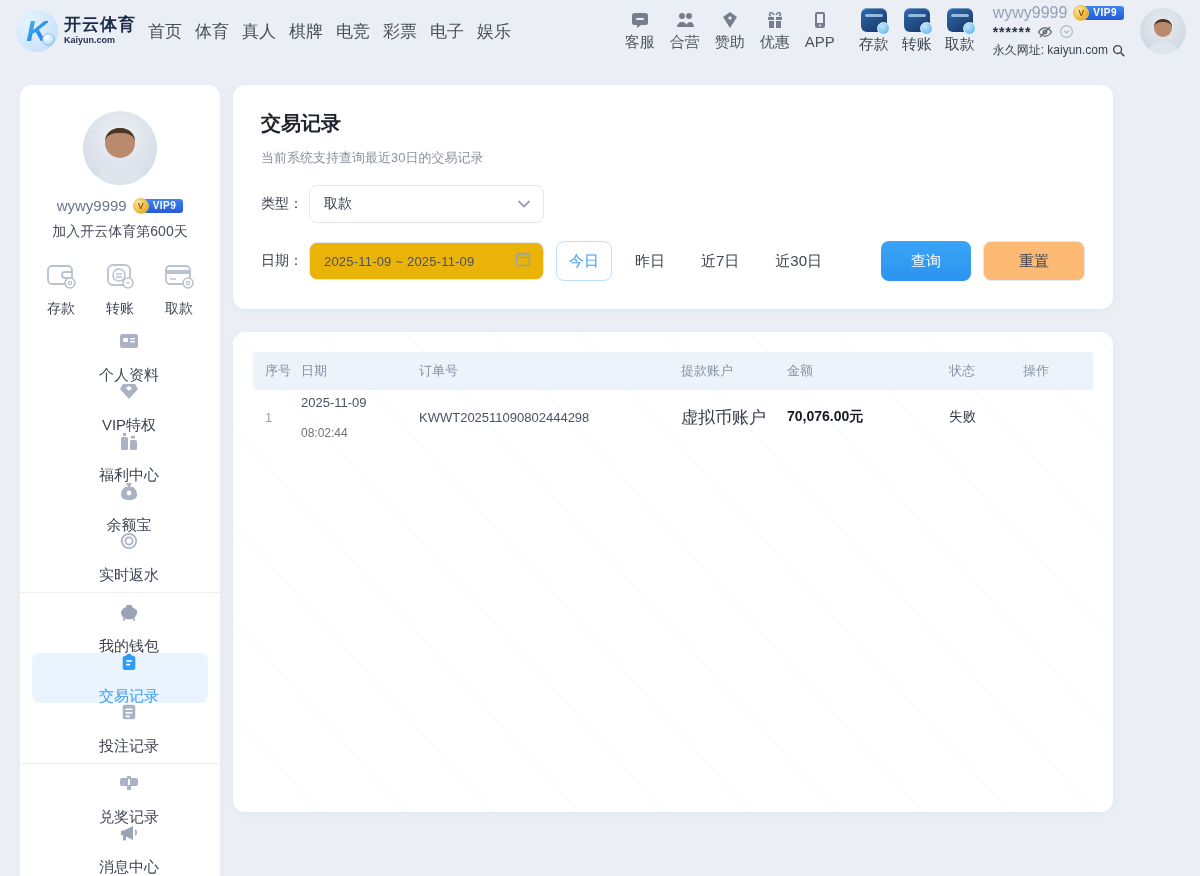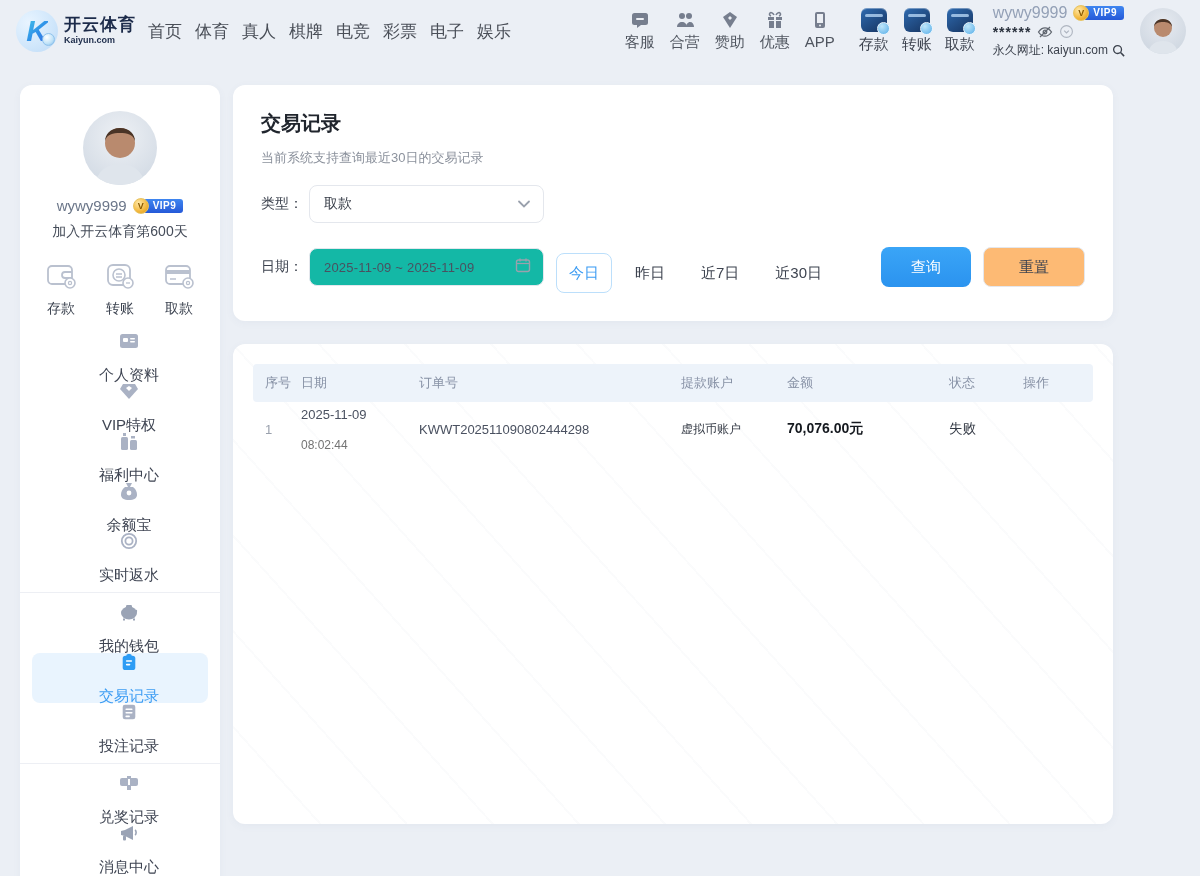--- a/index.html
+++ b/index.html
@@ -118,28 +118,28 @@
   .page-subtitle { font-size:13px; color:#8b919c; margin-top:12px; }
   .filter-row { display:flex; align-items:center; margin-top:18px; }
   .filter-label { font-size:14px; color:#3c424e; width:48px; flex:0 0 auto; }
   .select-box {
     width:235px; height:38px; border:1px solid #e4e7ed; border-radius:8px;
     display:flex; align-items:center; padding:0 12px 0 14px; cursor:pointer; background:#fff;
   }
   .select-value { font-size:14px; color:#353b46; flex:1; }
   .date-box {
     width:235px; height:38px; border:1px solid #e4e7ed; border-radius:8px;
-    display:flex; align-items:center; padding:0 12px 0 14px; cursor:pointer; background:#14b8a6;
+    display:flex; align-items:center; padding:0 12px 0 14px; cursor:pointer; background:#eab308;
   }
   .date-value { font-size:13px; color:#4a5160; flex:1; letter-spacing:.2px; }
   .range-group { display:flex; align-items:center; gap:10px; margin-left:12px; }
   .range-btn {
     min-width:52px; height:40px; padding:0 12px; border-radius:8px; border:1px solid transparent;
     background:#fff; font-size:15px; color:#3e4450; cursor:pointer; display:flex; align-items:center; justify-content:center;
-    font-family:inherit; white-space:nowrap;margin-top:12px;
+    font-family:inherit; white-space:nowrap;
   }
   .range-btn.active { border-color:#bcdffb; color:#3c9cf3; }
   .action-btns { margin-left:auto; display:flex; gap:12px; }
   .btn-primary {
     width:90px; height:40px; border:none; border-radius:8px;
     background:linear-gradient(180deg,#3aa5f7,#2b93ef); color:#fff; font-size:15px; cursor:pointer;
     font-family:inherit;
   }
   .btn-ghost {
     width:102px; height:40px; border:1px solid #e4e7ed; border-radius:8px;
@@ -161,21 +161,21 @@
   .c2 { width:118px; flex:0 0 auto; }
   .c3 { width:262px; flex:0 0 auto; }
   .c4 { width:106px; flex:0 0 auto; }
   .c5 { width:162px; flex:0 0 auto; }
   .c6 { width:74px; flex:0 0 auto; }
   .c7 { flex:1; }
   .cell-index { color:#9aa1ad; }
   .cell-date-main { color:#4a5160; font-size:13px; }
   .cell-date-sub { color:#737373; font-size:12px; margin-top:16px; }
   .cell-order { color:#4a5160; }
-  .cell-account { color:#363c47; font-size:12px; }
+  .cell-account { color:#363c47; font-size:17px; }
   .cell-amount { color:#15191f; font-size:14px; font-weight:bold; }
   .cell-status { color:#363c47; font-size:13.5px; }
 </style>
 </head>
 <body>
 
 <div class="header">
   <div class="logo">
     <div class="logo-mark">
       <span class="logo-k">K</span>

